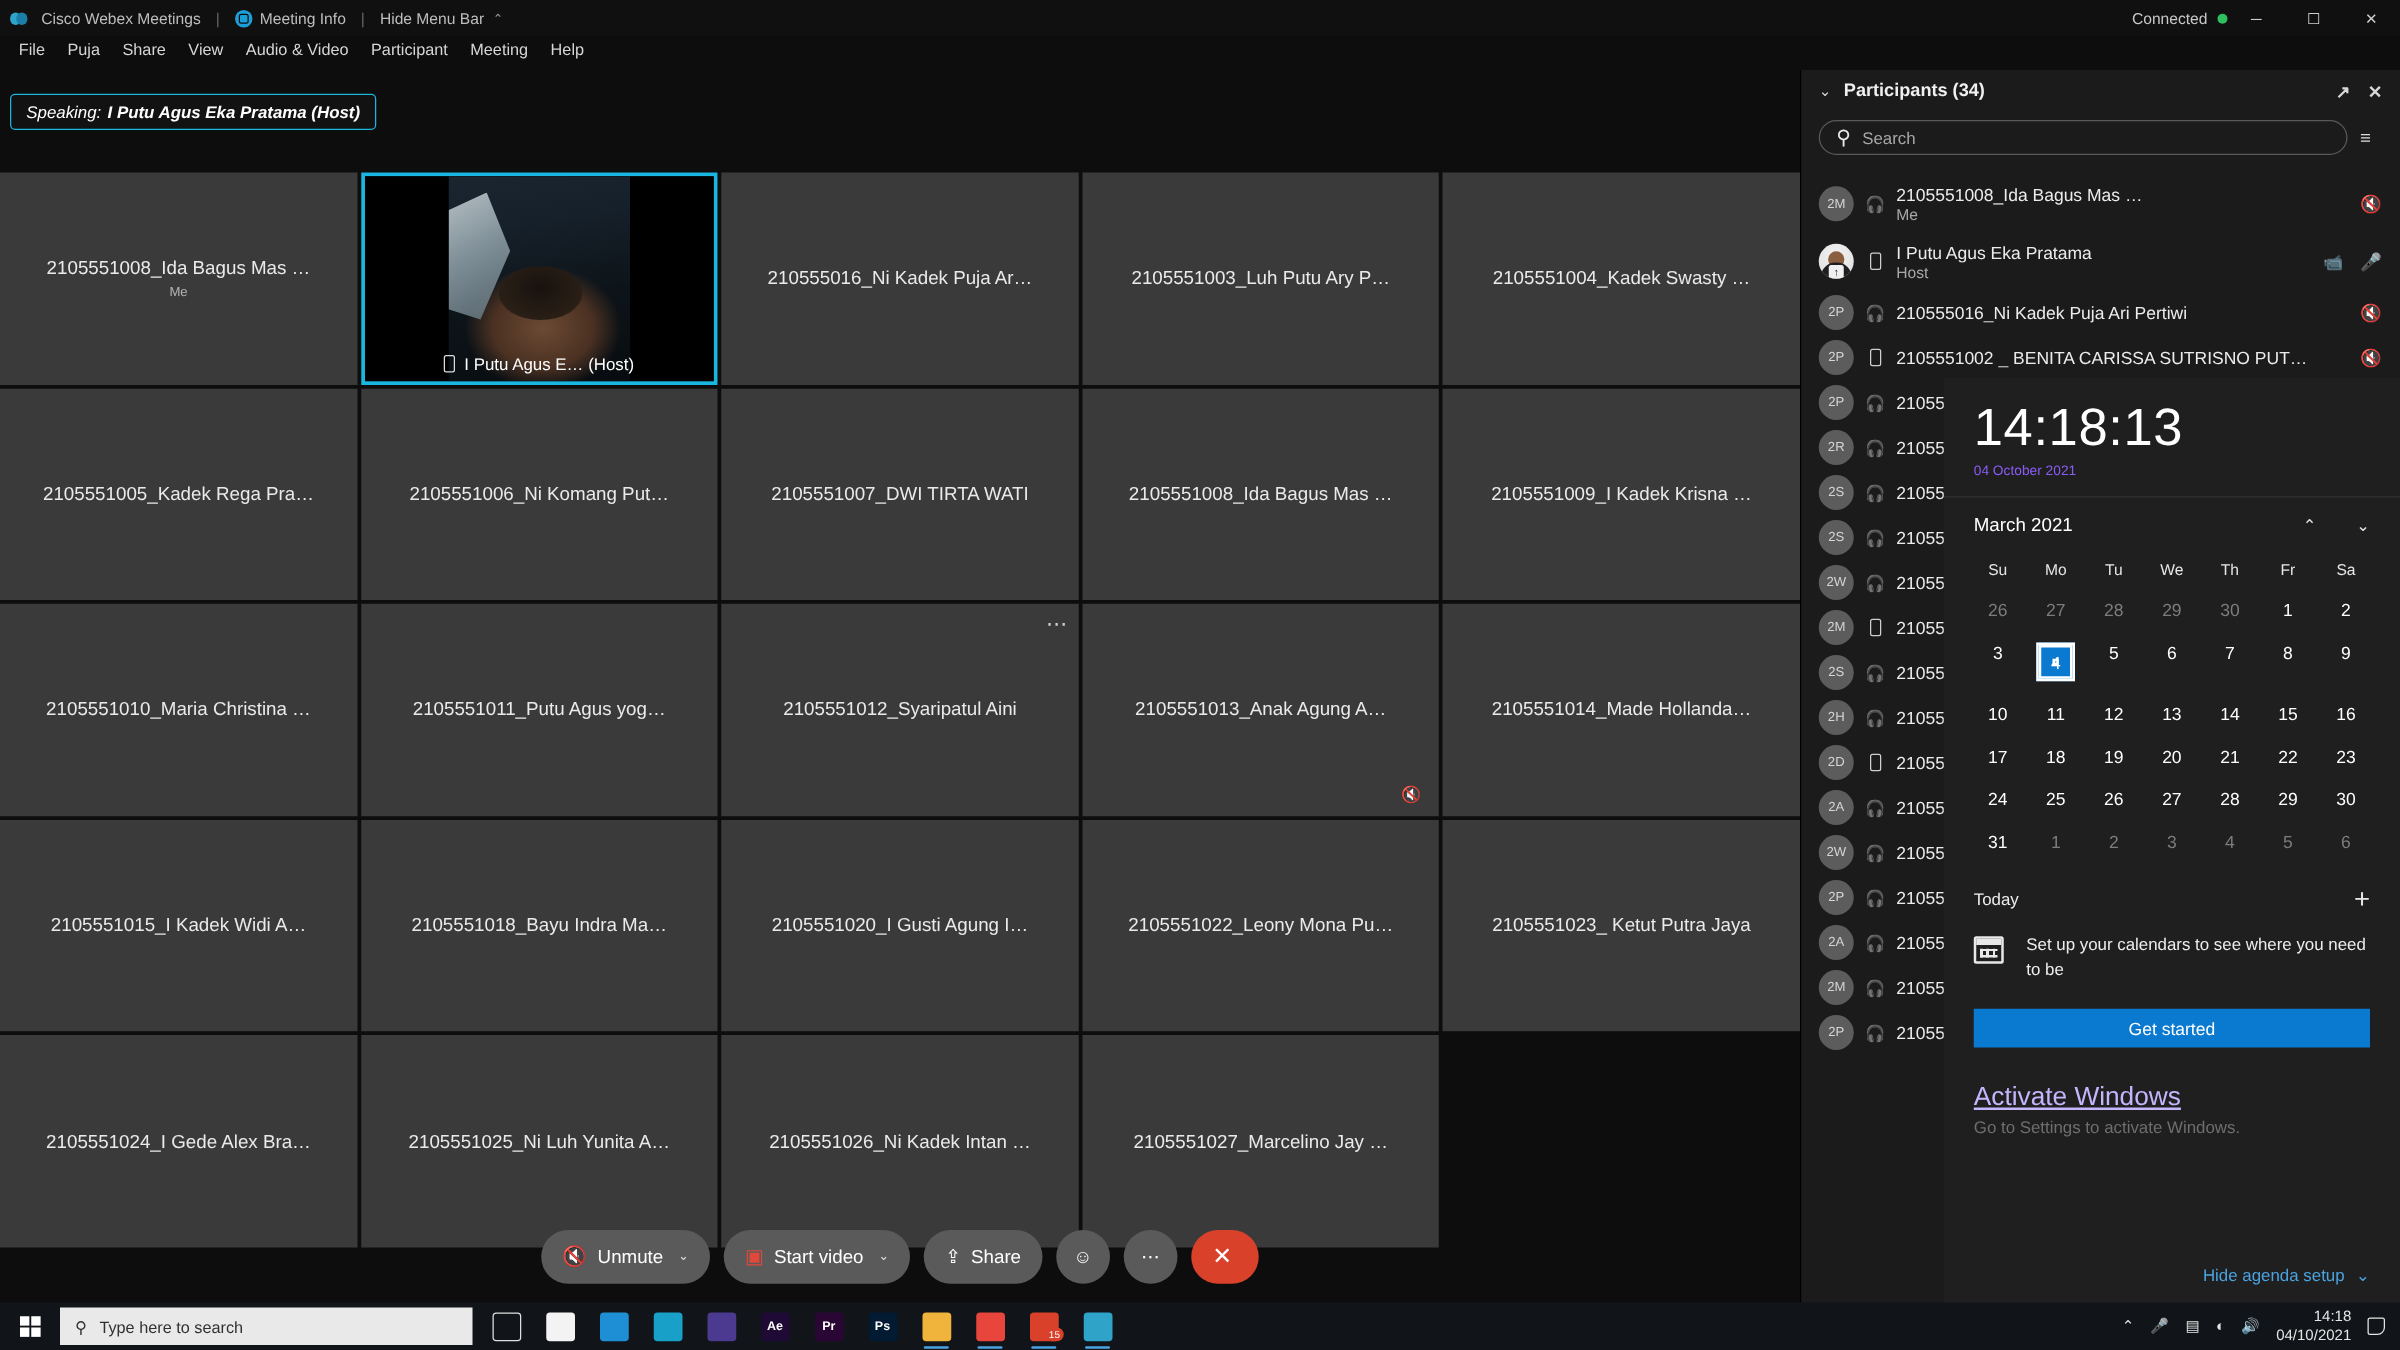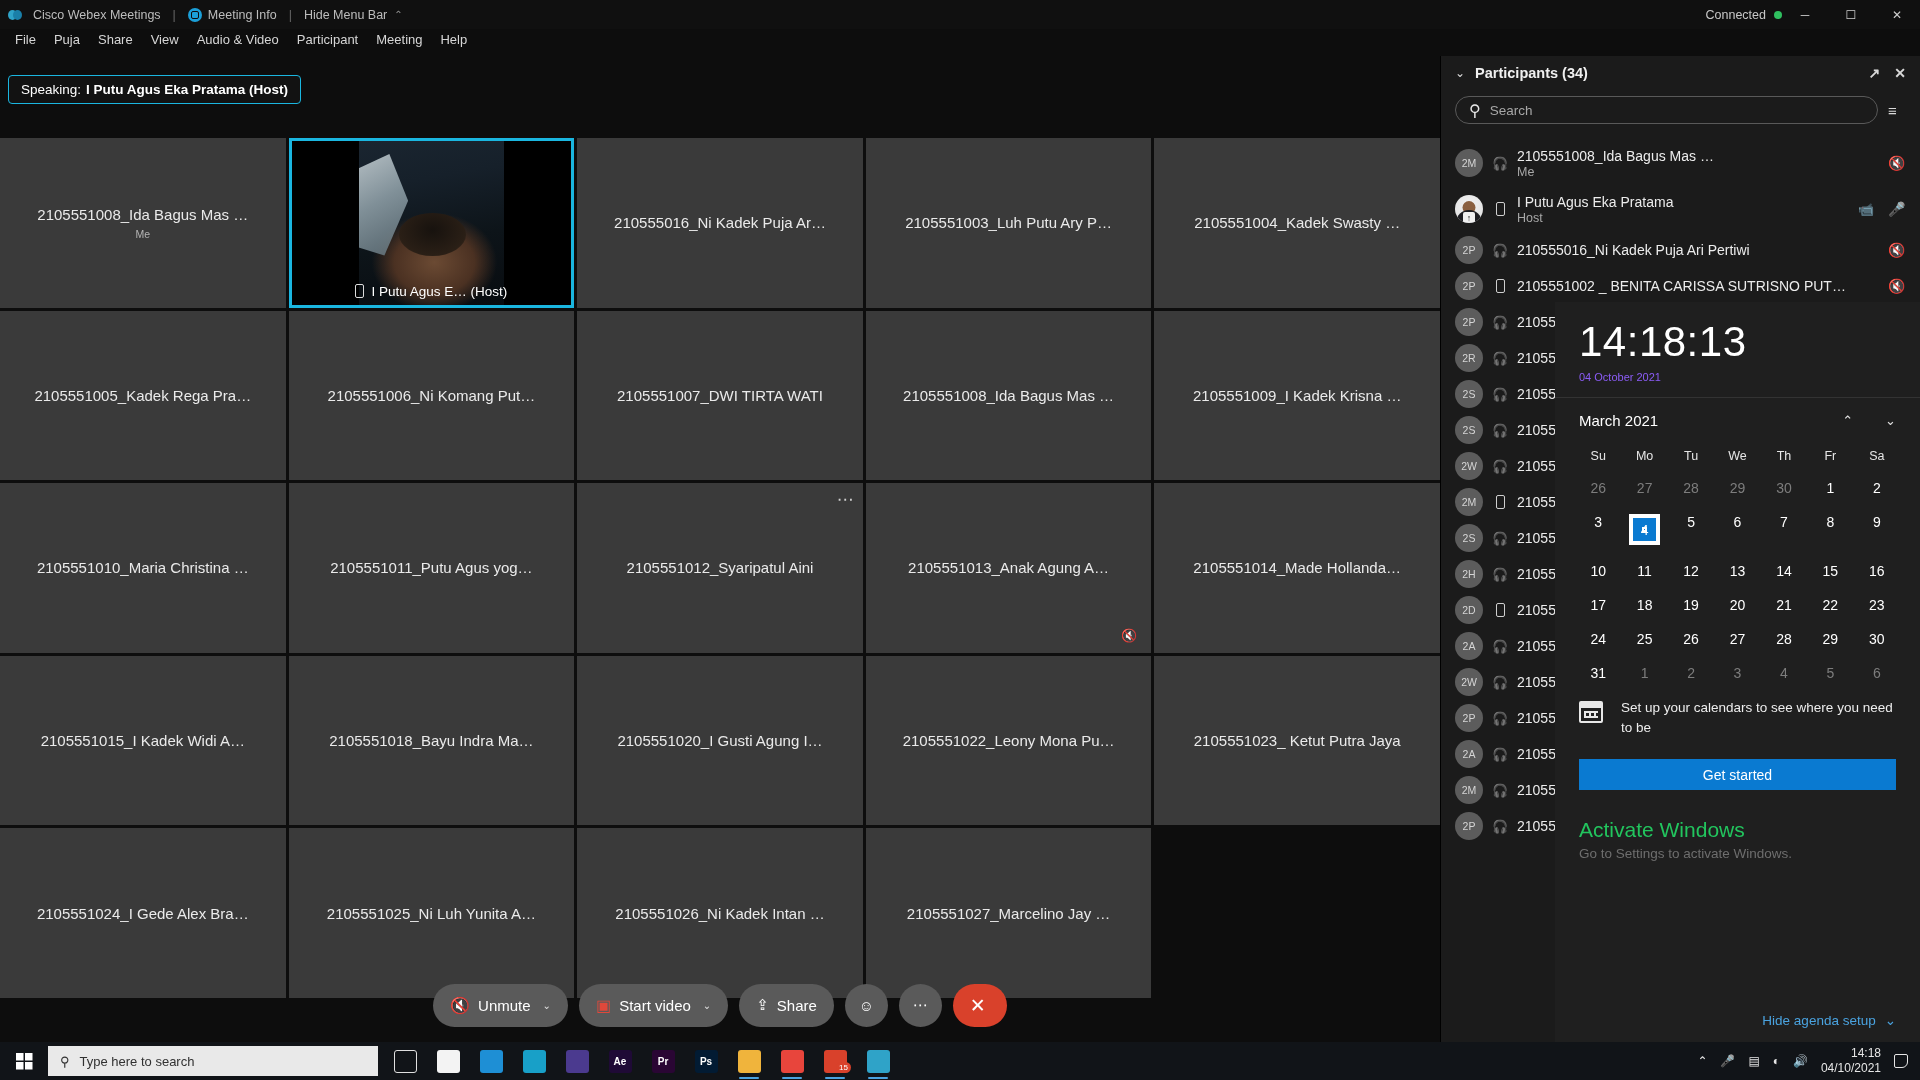--- a/index.html
+++ b/index.html
@@ -42,21 +42,21 @@
     background:#0d0d0d; display:flex; align-items:flex-start; padding-left:6px;
     font-size:13px; color:#d6d6d6;
   }
   .menubar span { padding: 3px 9px; border-radius:3px; }
 
   
   .speaking {
     position:absolute; top:75px; left:8px;
     border:1.5px solid #1ab6e0; border-radius:4px;
     background:#121212; padding:6px 12px; font-size:13.5px; color:#ffffff;
-    display:flex; gap:5px; z-index:30;
+    display:flex; gap:5px; z-index:30;font-style:italic;
   }
   .speaking b { font-weight:bold; }
 
   
   .stage {
     position:absolute; top:56px; left:0; width:1440px; height:1024px;
     background:#0d0d0d;
   }
   .grid {
     position:absolute; top:82px; left:0; width:1440px; height:860px;
@@ -220,21 +220,21 @@
     background:repeating-linear-gradient(to right,#e8e8e8 0 2px,transparent 2px 5px),
                repeating-linear-gradient(to bottom,#e8e8e8 0 2px,transparent 2px 5px);
     background-blend-mode:normal;
   }
   .agenda .txt { font-size:13.5px; line-height:1.45; color:#ededed; }
   .getstarted {
     margin:22px 24px 0 24px; height:31px; background:#0a7ad1; color:#fff;
     display:flex;align-items:center;justify-content:center;font-size:14px;cursor:pointer;
   }
   .activate { padding:28px 24px 0 24px; }
-  .activate .a1 { font-size:21px; color:#22c55e; }
+  .activate .a1 { font-size:21px; color:#c4b5fd;text-decoration:underline; }
   .activate .a2 { font-size:13.5px; color:#6e6e6e; margin-top:4px; }
   .hide-agenda {
     position:absolute; right:24px; bottom:14px; font-size:13.5px; color:#4aa3e0;
     display:flex; gap:9px; align-items:center;
   }
 
   
   .taskbar {
     position:absolute; bottom:0; left:0; width:1920px; height:38px;
     background:#111418; display:flex; align-items:center;
@@ -692,20 +692,24 @@
             <div class="cal-day">31</div>
             <div class="cal-day muted">1</div>
             <div class="cal-day muted">2</div>
             <div class="cal-day muted">3</div>
             <div class="cal-day muted">4</div>
             <div class="cal-day muted">5</div>
             <div class="cal-day muted">6</div>
           </div>
         </div>
     </div>
+    <div class="fly-today">
+      <span class="t">Today</span>
+      <span class="plus">+</span>
+    </div>
     <div class="agenda">
       <span class="cal-ic"></span>
       <span class="txt">Set up your calendars to see where you need to be</span>
     </div>
     <div class="getstarted">Get started</div>
     <div class="activate">
       <div class="a1">Activate Windows</div>
       <div class="a2">Go to Settings to activate Windows.</div>
     </div>
     <div class="hide-agenda">

